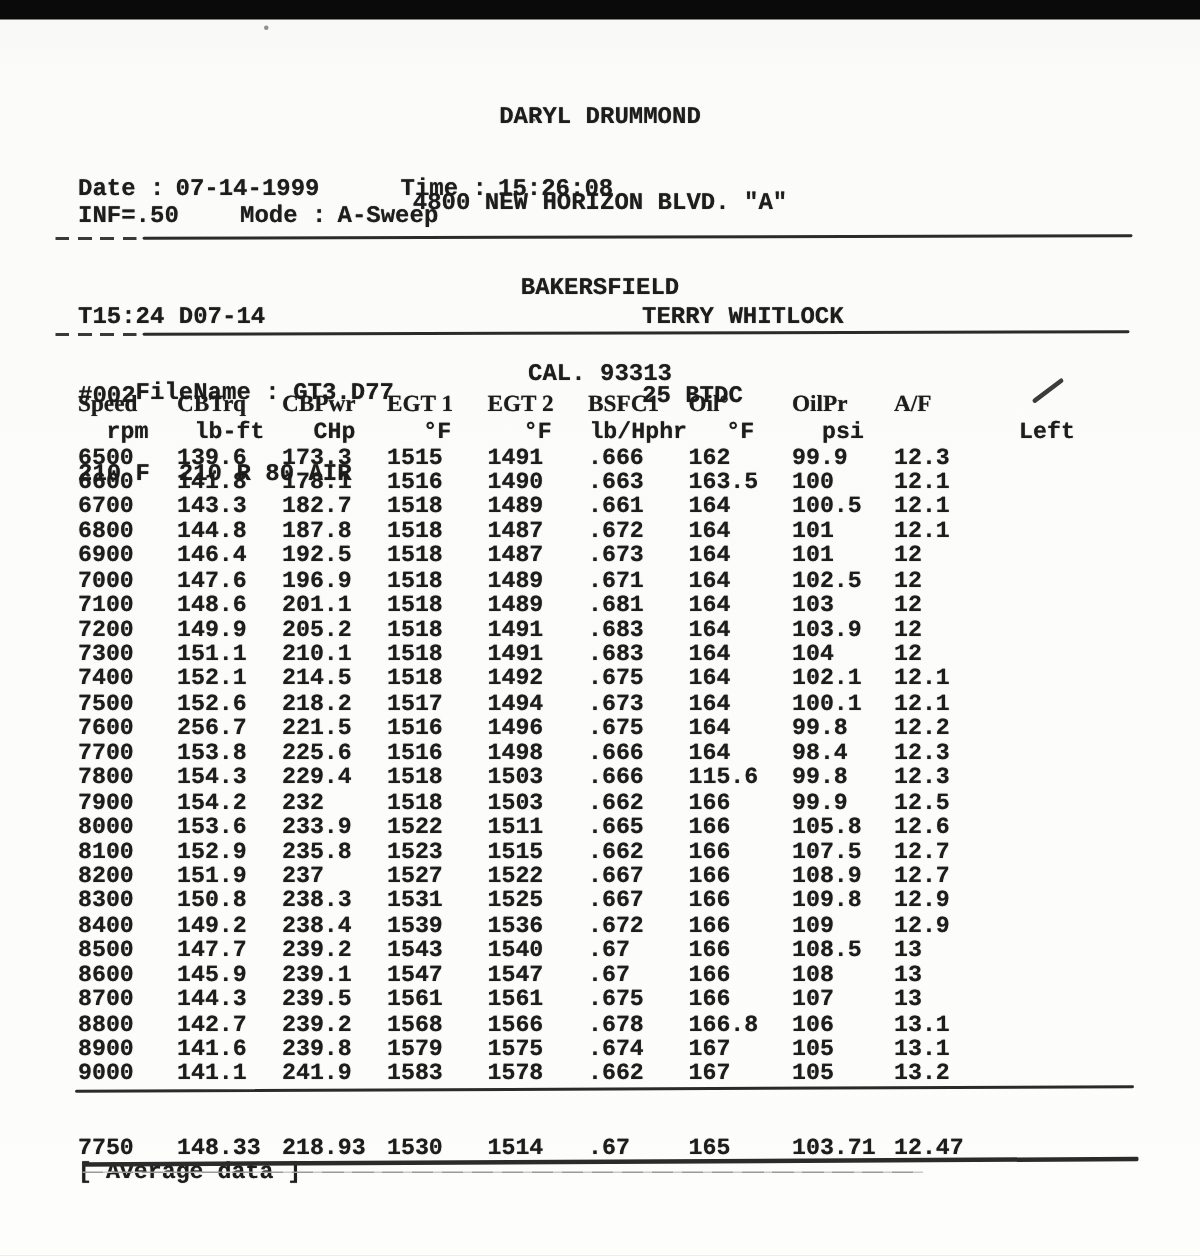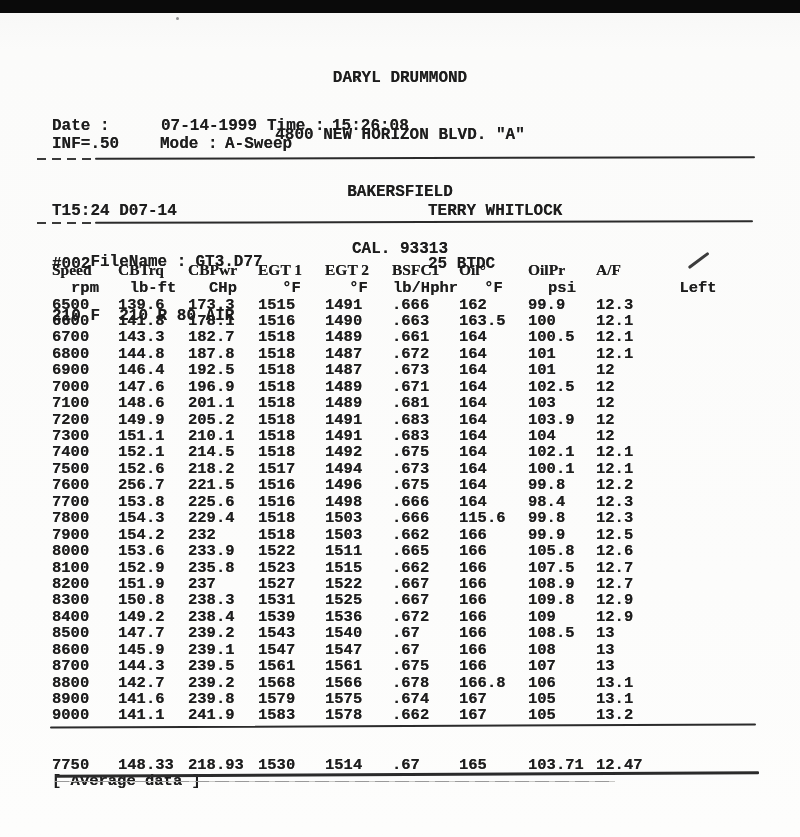--- a/index.html
+++ b/index.html
@@ -9,21 +9,21 @@
     overflow:hidden;
     font-family:"Liberation Mono","DejaVu Sans Mono",monospace;
     font-weight:700;color:#1d1d1d;
     text-shadow:0 0 .6px rgba(10,10,10,.65);
   }
   .topbar{position:absolute;left:0;top:0;width:800px;height:13px;background:#0a0a0a;}
   .letterhead{position:absolute;left:0;right:0;top:31px;text-align:center;font-size:16px;line-height:19px;white-space:pre;}
   .metaline{position:absolute;left:52px;right:0;font-size:16px;white-space:pre;height:17px;line-height:17px;}
   .metaline span{position:absolute;top:0;text-align:center;}
   .m1{top:118px;} .m2{top:136px;}
-  .p0{left:0;} .p-datev{left:65px;margin-left:44px;} .p-timel{left:215px;} .p-timev{left:280px;}
+  .p0{left:0;} .p-datev{left:65px;} .p-timel{left:215px;} .p-timev{left:280px;}
   .p-model{left:108px;} .p-modev{left:173px;}
   .runblock{position:absolute;left:52px;top:168px;font-size:16px;line-height:17.5px;white-space:pre;}
   .custblock{position:absolute;left:428px;top:168px;font-size:16px;line-height:17.5px;white-space:pre;}
   .fileline{position:absolute;left:52px;top:235px;font-size:16px;white-space:pre;text-align:center;}
   .fileline .fval{margin-left:9px;}
   .rule{position:absolute;height:2px;background:#2b2b2b;border-radius:1px;}
   .rule-soft{position:absolute;height:1px;background:repeating-linear-gradient(90deg,#9a9a9a 0 14px,#c9c9c6 14px 20px);}
   .rule-dash{position:absolute;height:2px;background:repeating-linear-gradient(90deg,#3a3a3a 0 9px,rgba(0,0,0,0) 9px 15px);}
   .tablewrap{position:absolute;left:52px;top:261px;right:0;font-size:15.5px;}
   .trow{display:grid;grid-template-columns:66px 70px 70px 67px 67px 67px 69px 68px 1fr;height:16.45px;line-height:16.45px;white-space:pre;}

